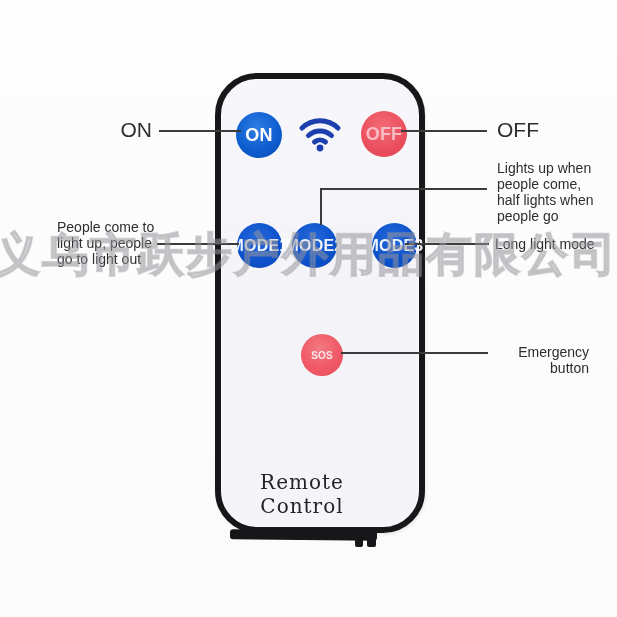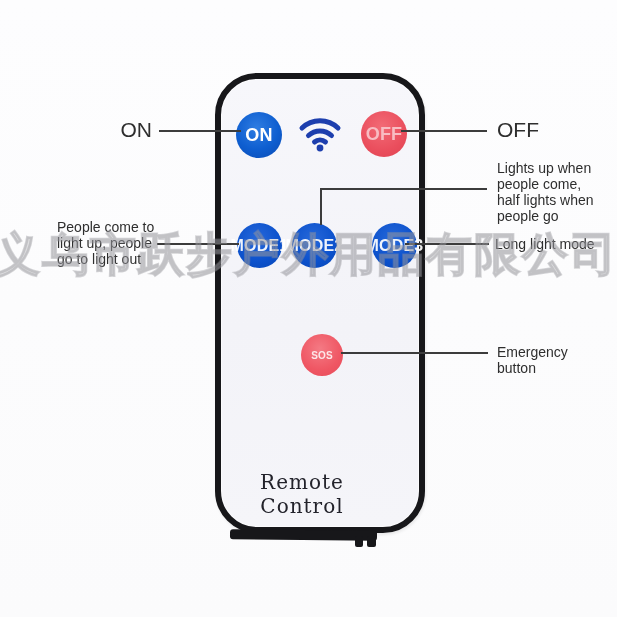--- a/index.html
+++ b/index.html
@@ -53,21 +53,21 @@
   .ln-mode2-v{left:320px;top:188px;height:37px;}
   .ln-mode3{left:405px;top:243px;width:84px;}
   .ln-sos{left:341px;top:352px;width:147px;}
   
   .lbl{position:absolute;line-height:16px;font-size:14px;color:#2e2e2e;}
   .lbl-on{left:95px;top:118px;width:57px;text-align:right;font-size:21px;line-height:24px;}
   .lbl-off{left:497px;top:118px;font-size:21px;line-height:24px;}
   .lbl-mode1{left:57px;top:219px;width:102px;}
   .lbl-mode2{left:497px;top:160px;width:106px;}
   .lbl-mode3{left:495px;top:236px;width:120px;}
-  .lbl-sos{left:497px;top:344px;width:92px;}
+  .lbl-sos{left:497px;top:344px;width:92px;text-align:right;}
   
   .watermark{
     position:absolute;left:-6px;top:224px;width:640px;white-space:nowrap;
     font-size:46px;font-weight:bold;letter-spacing:2px;
     color:rgba(150,150,156,.30);
     -webkit-text-stroke:1.5px rgba(150,150,156,.38);
     pointer-events:none;z-index:50;
   }
 </style>
 </head>

